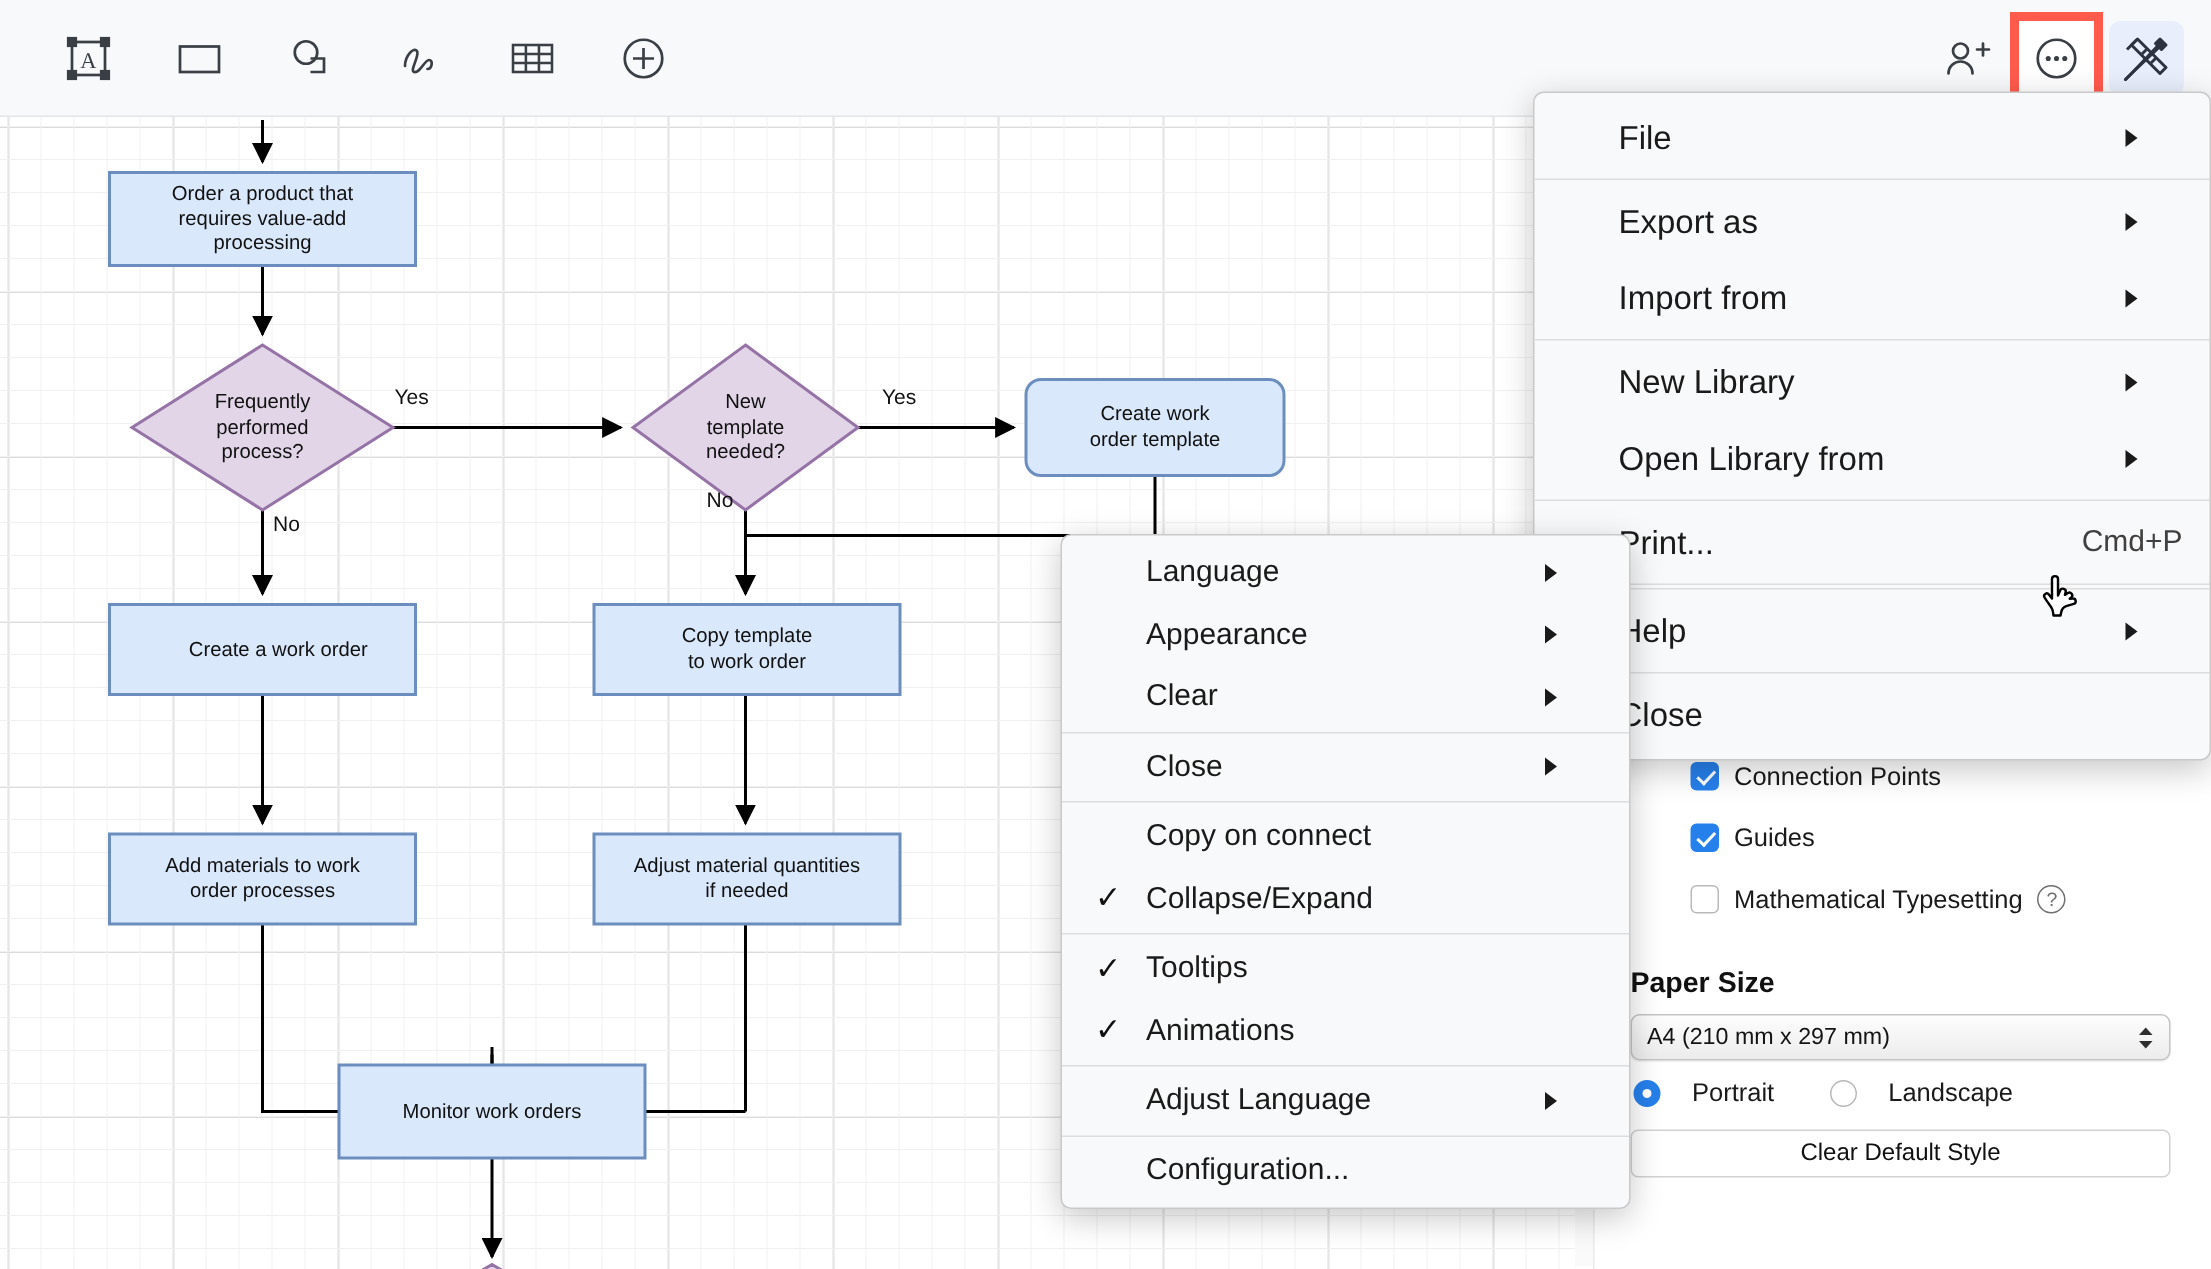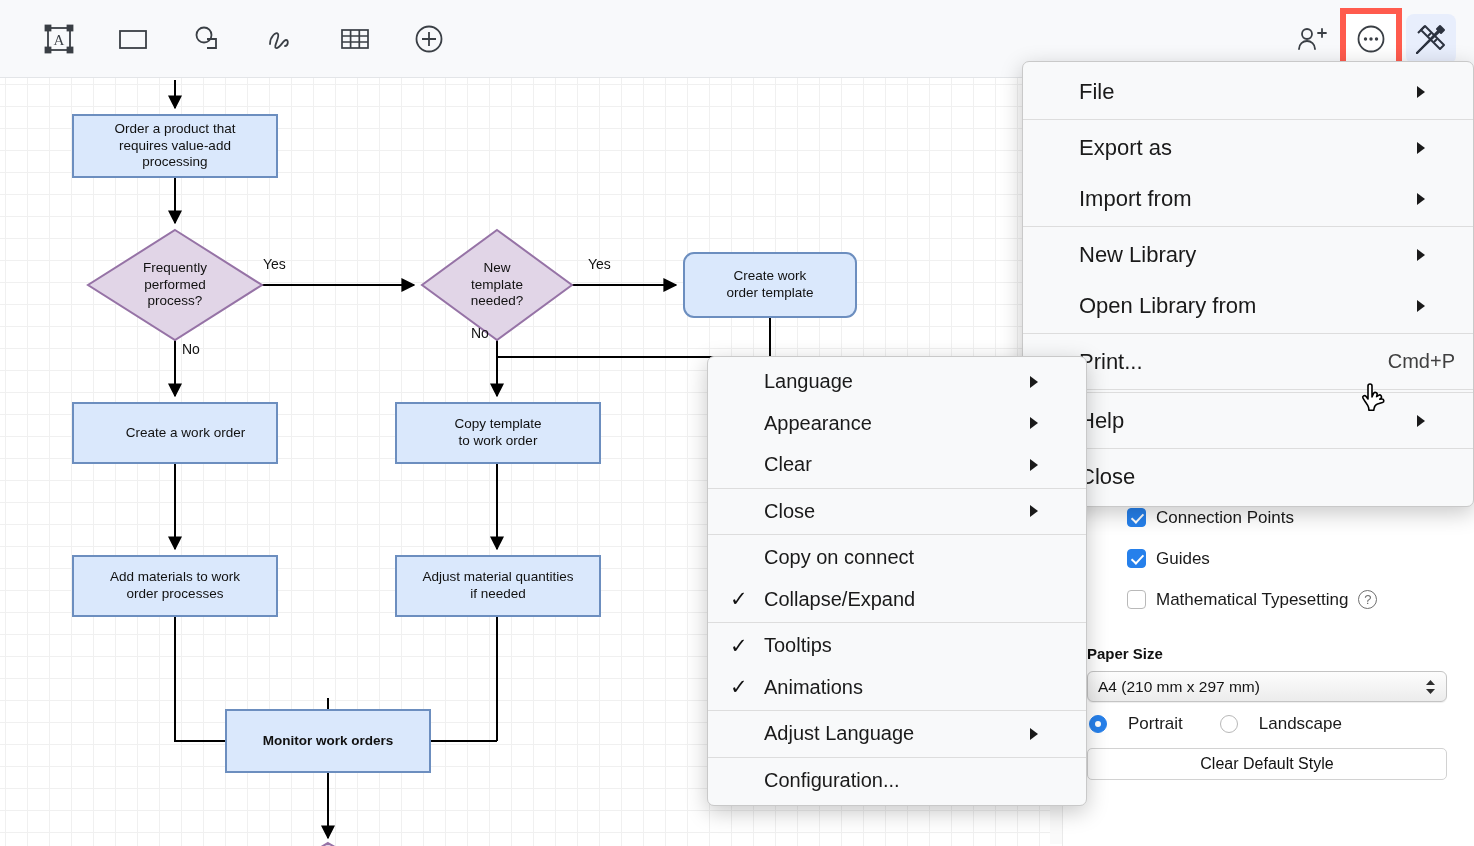--- a/index.html
+++ b/index.html
@@ -84,21 +84,21 @@
     content: ""; position: absolute; left: 6px; top: 2px;
     width: 5px; height: 10px; border: solid #fff;
     border-width: 0 2.4px 2.4px 0; transform: rotate(43deg);
   }
   .chk-label { font-size: 17px; color: #1a1a1a; }
   .help-icon {
     width: 19px; height: 19px; border-radius: 50%; border: 1.6px solid #6f6f6f;
     color: #6f6f6f; font-size: 13px; display: flex; align-items: center;
     justify-content: center; cursor: pointer; flex: none; line-height: 1;
   }
-  .panel-heading { font-size: 15px; font-weight: bold; color: #111; margin: 14px 0 9px 0; }
+  .panel-heading { font-size: 19px; font-weight: bold; color: #111; margin: 14px 0 9px 0; }
   .select-box {
     position: relative; width: 360px; height: 31px; border-radius: 6px;
     border: 1px solid #c4c4c4;
     background: linear-gradient(to bottom, #fdfdfd, #ececec);
     display: flex; align-items: center; padding-left: 10px;
     font-size: 15.5px; color: #141414; cursor: pointer;
     box-shadow: 0 1px 1px rgba(0,0,0,.07);
   }
   .select-arrows {
     position: absolute; right: 10px; top: 50%; transform: translateY(-50%);
@@ -290,21 +290,21 @@
 needed?</div>
     <div class="node-label" style="left:684px; top:175px; width:172px; height:64px;">Create work
 order template</div>
     <div class="node-label" style="left:73px;  top:325px; width:204px; height:60px;padding-left:21px;">Create a work order</div>
     <div class="node-label" style="left:396px; top:325px; width:204px; height:60px;">Copy template
 to work order</div>
     <div class="node-label" style="left:73px;  top:478px; width:204px; height:60px;">Add materials to work
 order processes</div>
     <div class="node-label" style="left:396px; top:478px; width:204px; height:60px;">Adjust material quantities
 if needed</div>
-    <div class="node-label" style="left:226px; top:632px; width:204px; height:62px;font-weight:bold;">Monitor work orders</div>
+    <div class="node-label" style="left:226px; top:632px; width:204px; height:62px;">Monitor work orders</div>
 
     <div class="edge-label" style="left:263px; top:178px;">Yes</div>
     <div class="edge-label" style="left:182px; top:263px;">No</div>
     <div class="edge-label" style="left:588px; top:178px;">Yes</div>
     <div class="edge-label" style="left:471px; top:247px;">No</div>
   </div>
 
   <div id="canvas-scrollbar">
     <div class="thumb"></div>
   </div>

